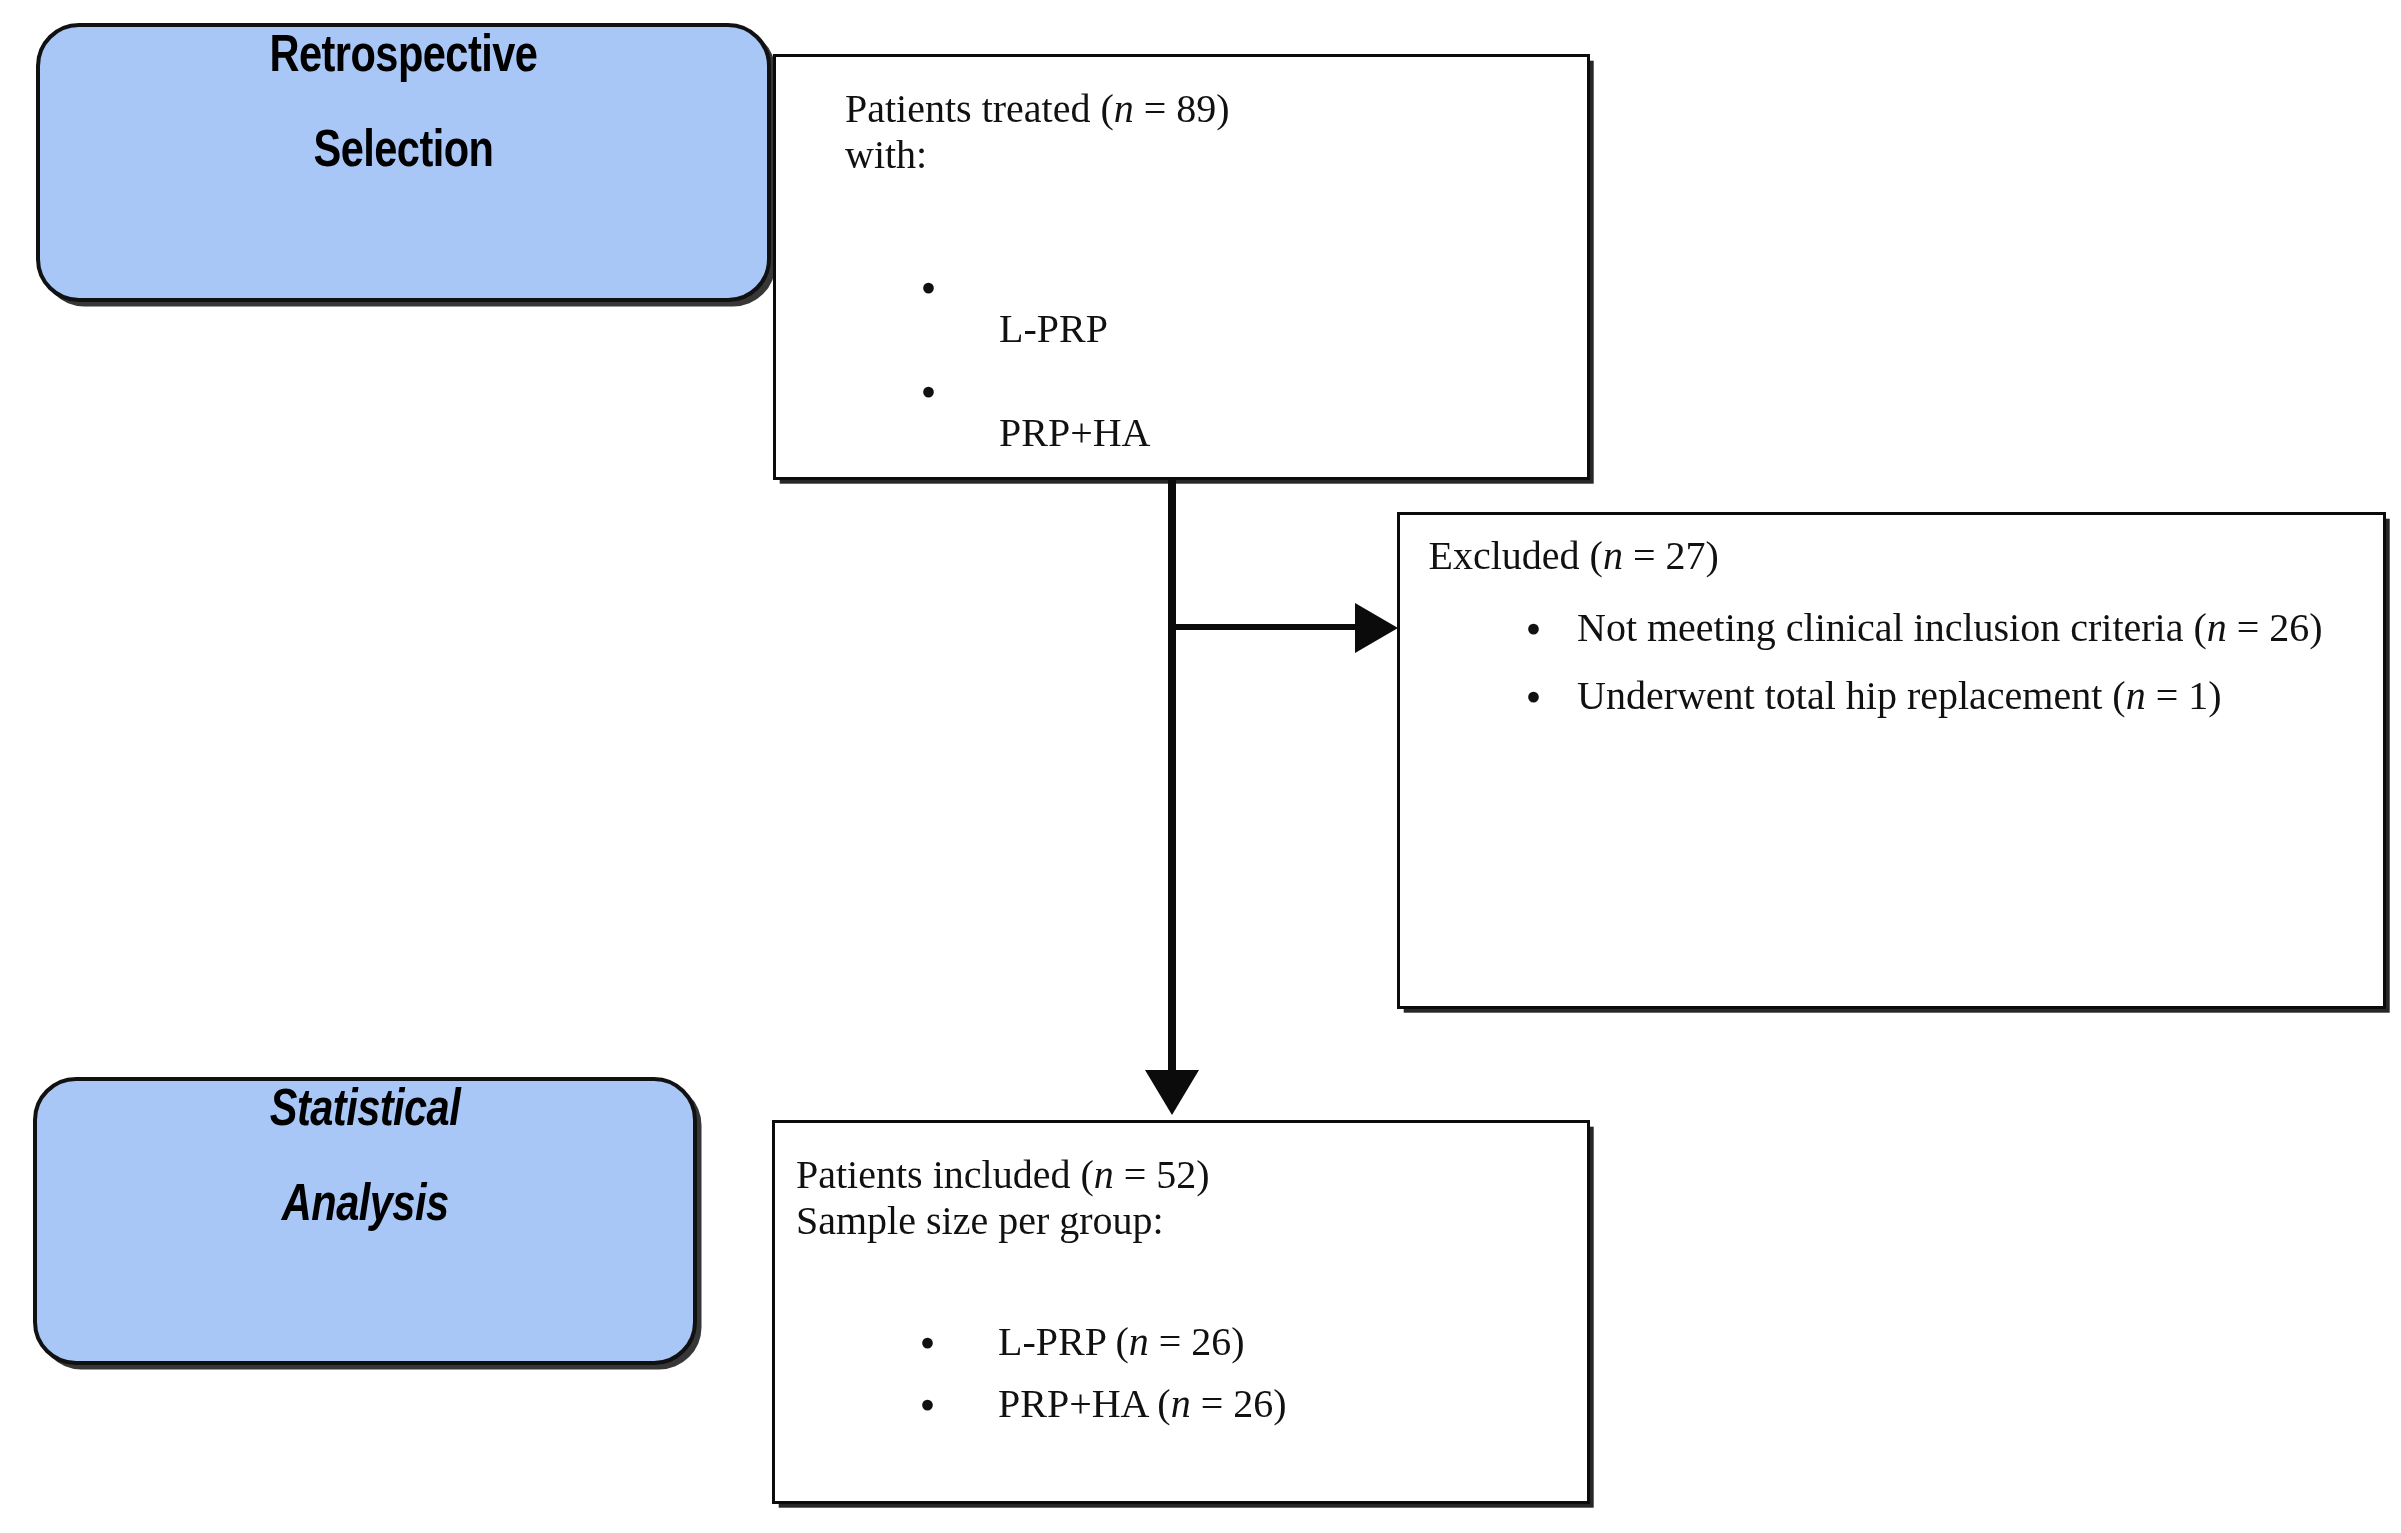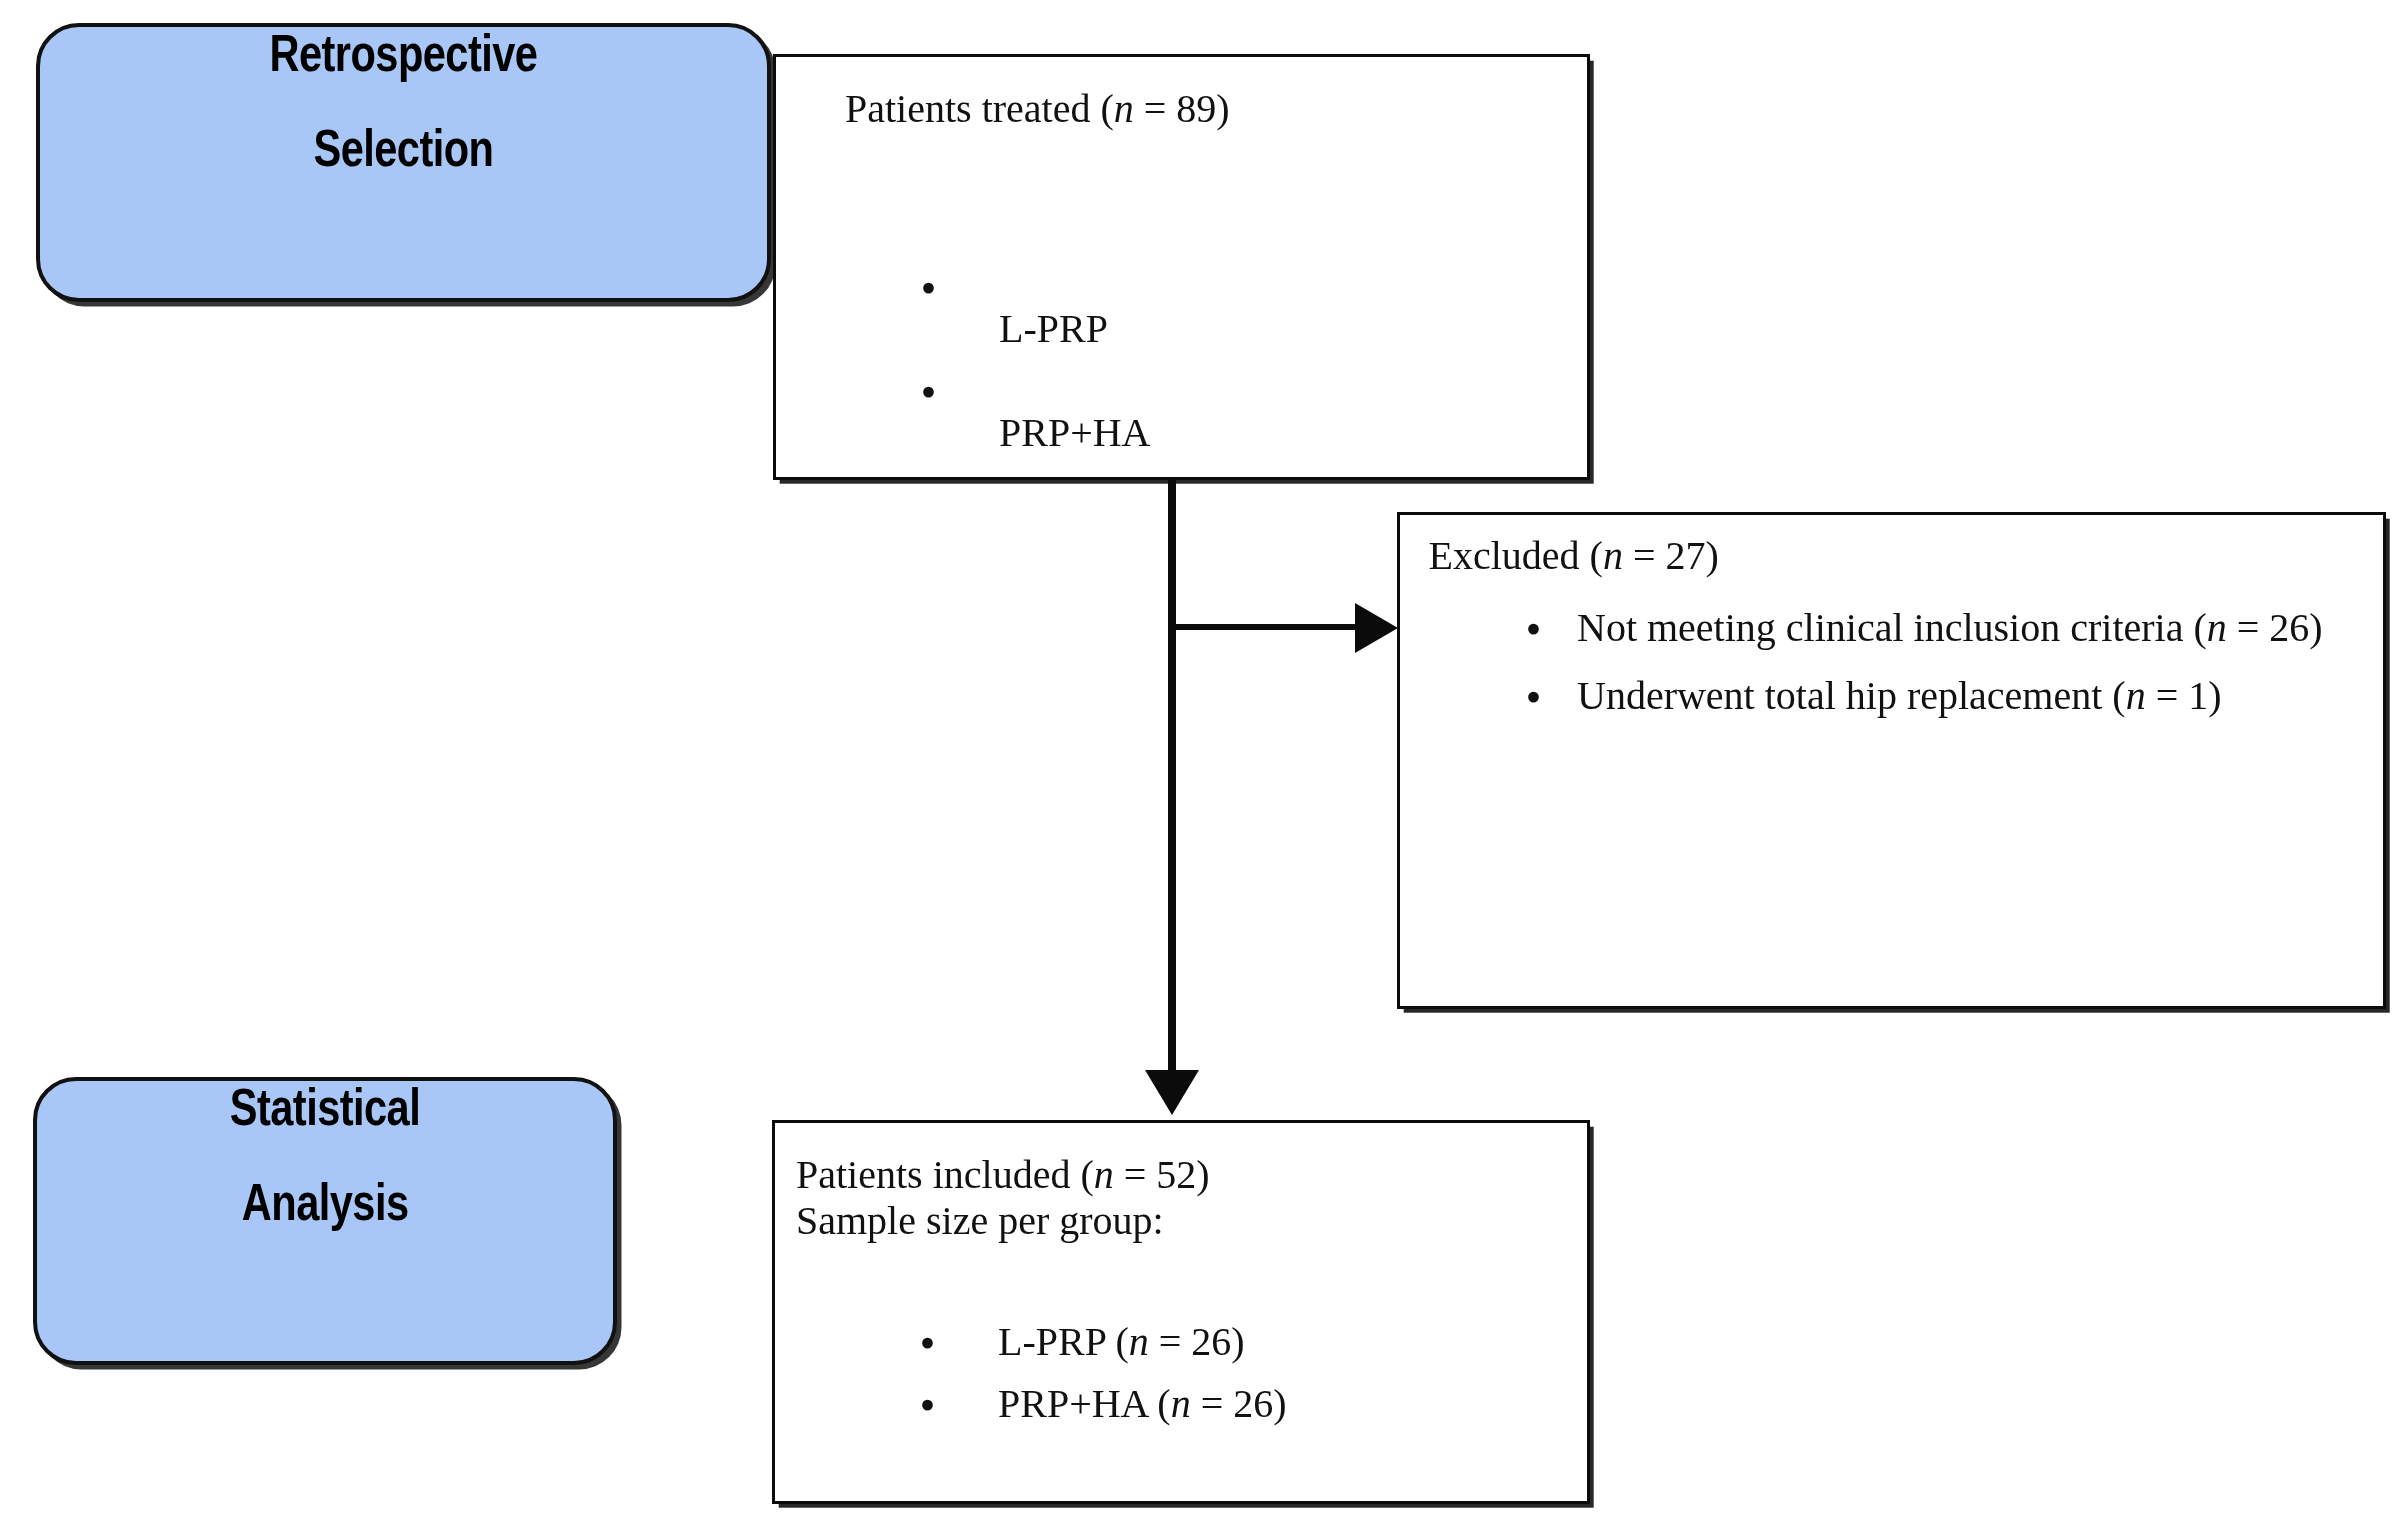--- a/index.html
+++ b/index.html
@@ -34,21 +34,21 @@
   }
   .stage-box .stage-line {
     font-size: 52px;
     line-height: 1.0;
     transform: scaleX(0.80);
     white-space: nowrap;
   }
   .stage-box .stage-line.line-gap { margin-top: 43px; }
 
   #stage-retrospective { left: 36px;  top: 22.5px;   width: 735px; height: 279px; }
-  #stage-statistical   { left: 33px;  top: 1077px; width: 584px; height: 288px; }
+  #stage-statistical   { left: 33px;  top: 1077px; width: 664px; height: 288px; font-style: italic; }
 
   
   .content-box {
     position: absolute;
     box-sizing: border-box;
     background: #ffffff;
     border: 3.7px solid #0b0b0b;
     box-shadow: 5.2px 5.2px 0 -1.5px rgba(15,15,15,0.9);
     color: #111111;
   }
@@ -149,20 +149,21 @@
   <div class="stage-box" id="stage-statistical">
     <div class="stage-line">Statistical</div>
     <div class="stage-line line-gap">Analysis</div>
   </div>
 
   <div class="content-box" id="box-treated">
     <div class="ct-text ct-head">
       <div>
         <span>Patients treated (</span><span class="it">n</span><span> = 89)</span>
       </div>
+      <div>with:</div>
     </div>
     <ul class="ct-bullets" id="treated-bullets">
       <li>
         <span class="bullet-dot">●</span>
         <span class="bullet-text">L-PRP</span>
       </li>
       <li>
         <span class="bullet-dot">●</span>
         <span class="bullet-text">PRP+HA</span>
       </li>

